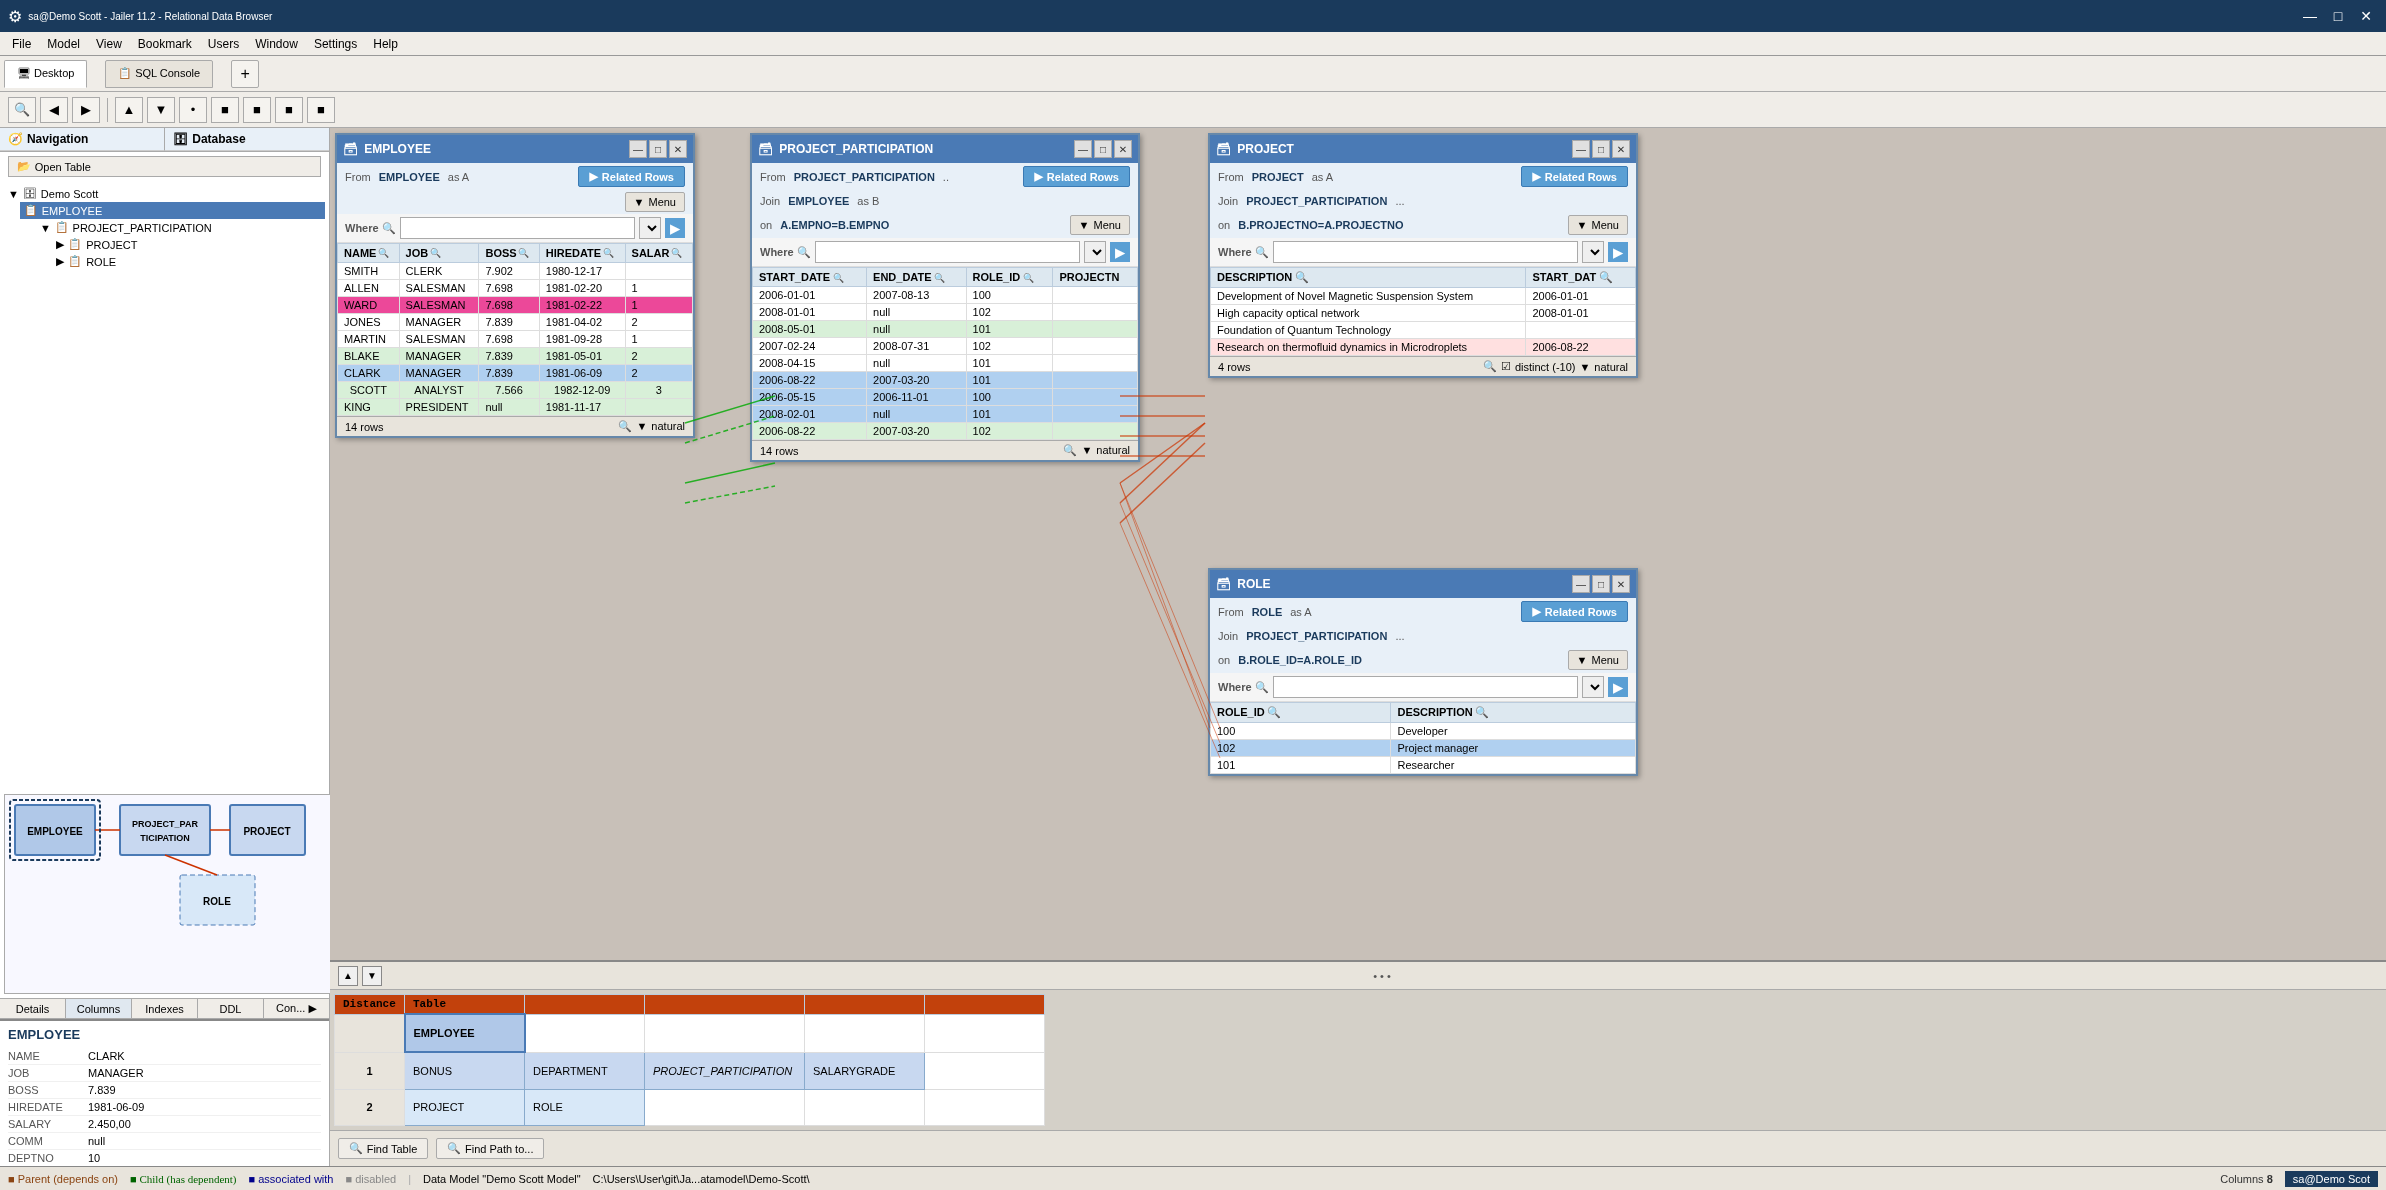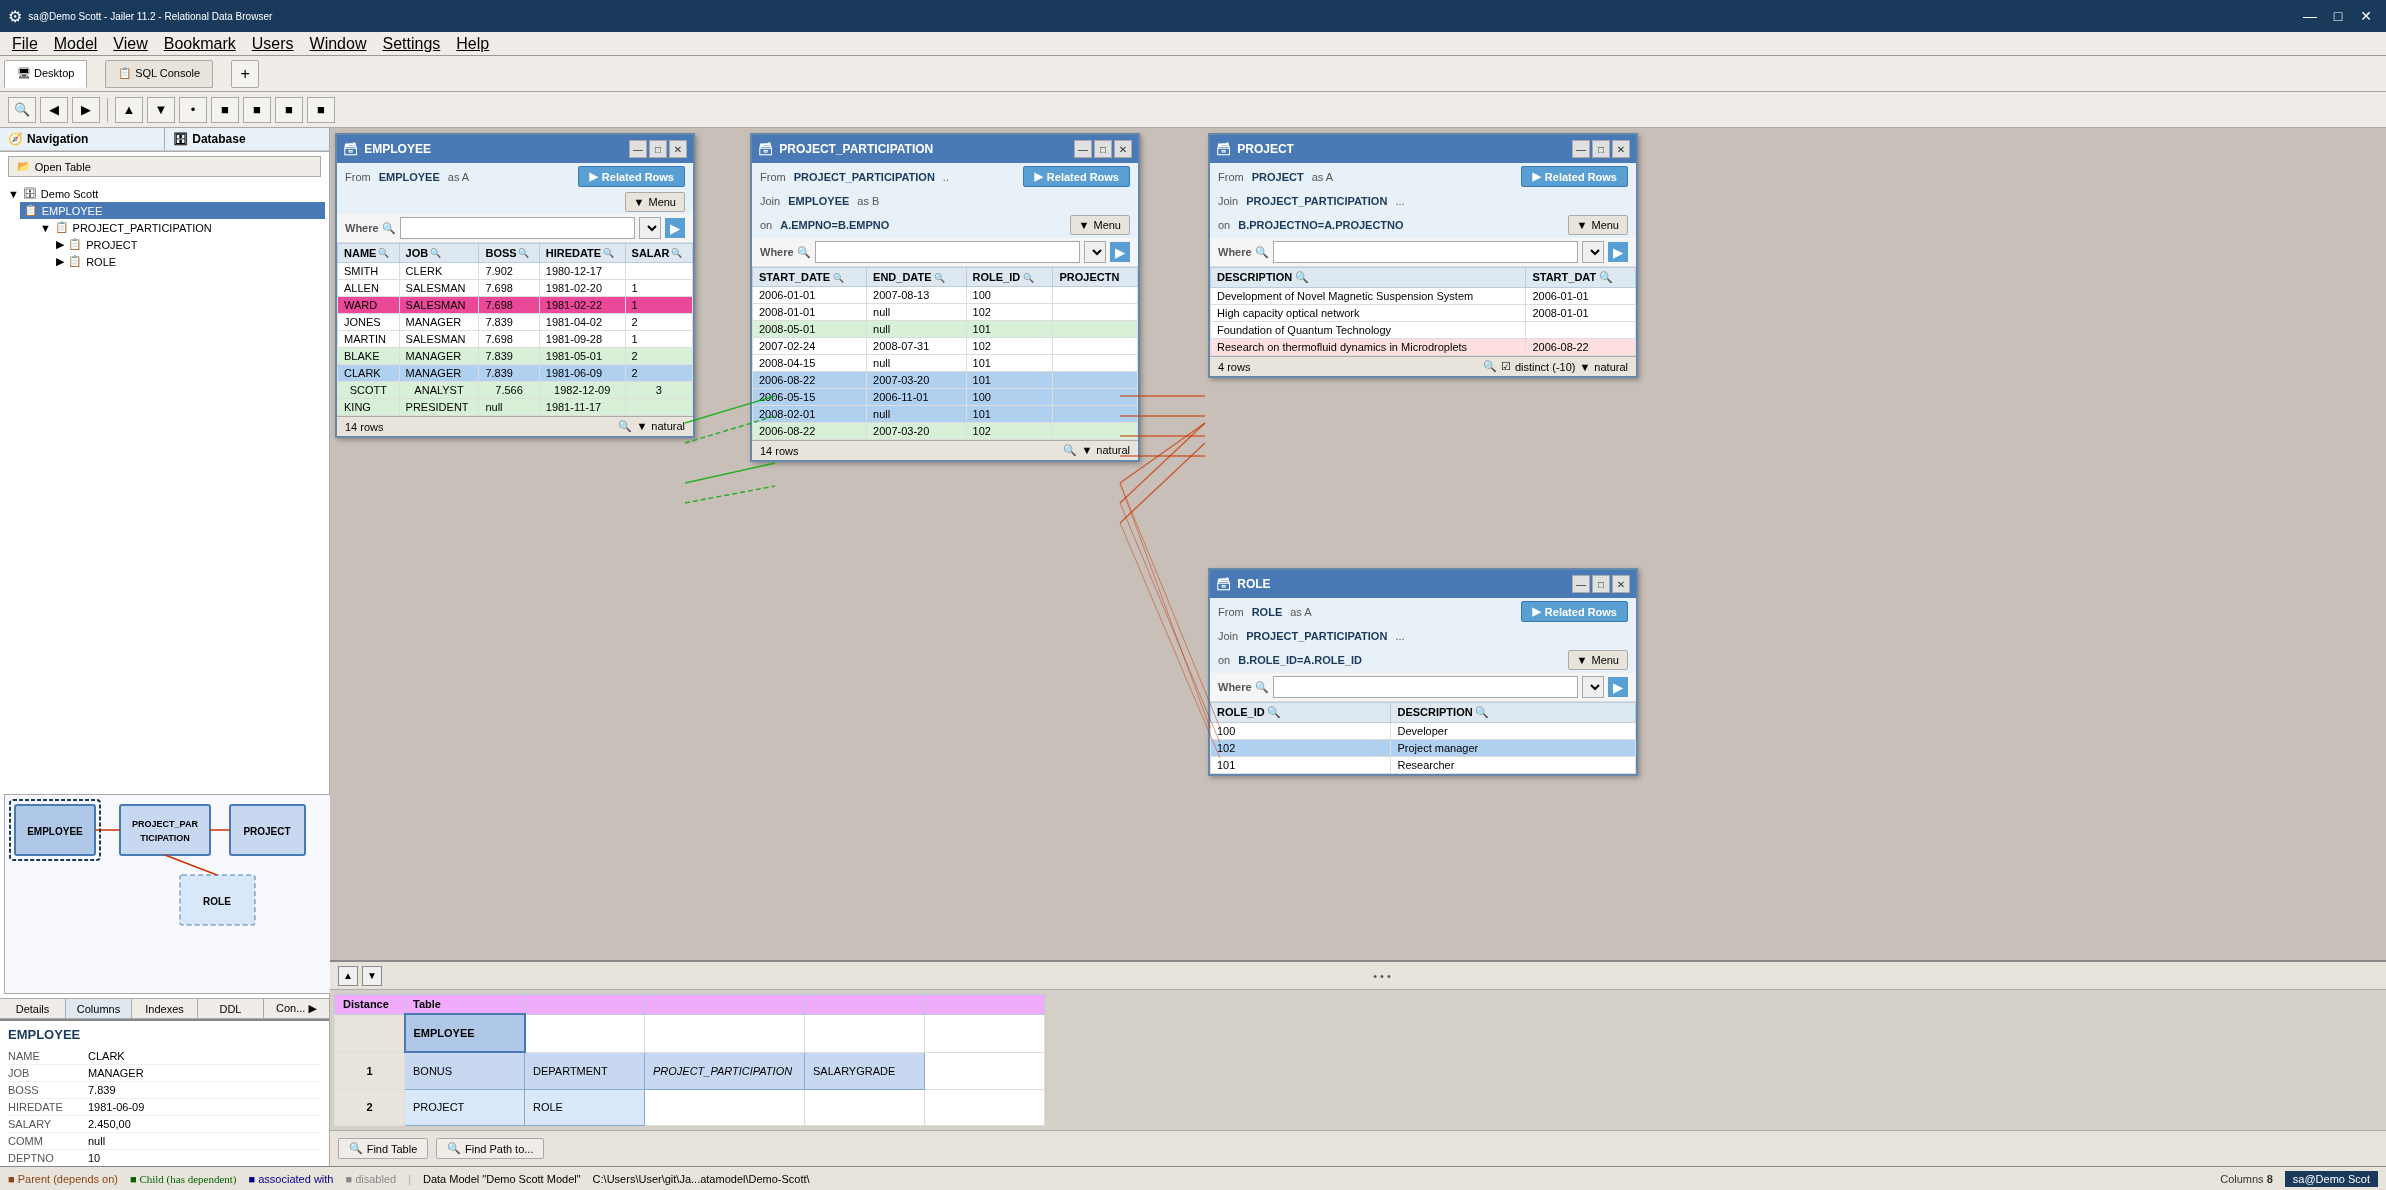--- a/index.html
+++ b/index.html
@@ -5,21 +5,21 @@
     * { box-sizing: border-box; margin: 0; padding: 0; }
     body { font-family: 'Segoe UI', Arial, sans-serif; font-size: 11px; background: #d4d0c8; overflow: hidden; width: 2386px; height: 1190px; }
     
     
     .title-bar { background: #1a3a5c; color: white; height: 32px; display: flex; align-items: center; padding: 0 8px; justify-content: space-between; }
     .title-bar-controls { display: flex; gap: 4px; }
     .title-btn { width: 24px; height: 20px; background: transparent; border: none; color: white; cursor: pointer; font-size: 14px; display: flex; align-items: center; justify-content: center; }
     
     
     .menu-bar { background: #f0ede8; height: 24px; display: flex; align-items: center; padding: 0 4px; border-bottom: 1px solid #999; }
-    .menu-item { padding: 2px 8px; cursor: pointer; font-size: 16px; text-decoration: underline; }
+    .menu-item { padding: 2px 8px; cursor: pointer; font-size: 12px; }
     
     
     .toolbar { background: #f0ede8; height: 36px; display: flex; align-items: center; padding: 2px 4px; border-bottom: 1px solid #aaa; gap: 18px; }
     .tb-sep { width: 1px; height: 24px; background: #aaa; margin: 0 3px; }
     .tab-btn { height: 28px; padding: 2px 12px; border: 1px solid #aaa; background: #e8e4dc; cursor: pointer; border-radius: 2px 2px 0 0; font-size: 11px; }
     .tab-btn.active { background: white; border-bottom: 1px solid white; }
     .plus-btn { width: 28px; height: 28px; border: 1px solid #aaa; background: #f5f3ef; cursor: pointer; border-radius: 2px; display: flex; align-items: center; justify-content: center; font-size: 16px; }
     
     
     .nav-toolbar { background: #f0ede8; height: 36px; display: flex; align-items: center; padding: 2px 8px; border-bottom: 1px solid #aaa; gap: 4px; }
@@ -68,21 +68,21 @@
     
     .table-footer { background: #e8e4dc; padding: 3px 8px; font-size: 11px; display: flex; align-items: center; justify-content: space-between; border-top: 1px solid #aaa; }
     
     
     .status-bar { background: #e8e4dc; height: 24px; border-top: 1px solid #888; display: flex; align-items: center; padding: 0 8px; font-size: 11px; gap: 12px; position: absolute; bottom: 0; left: 0; right: 0; }
     .status-parent { color: #8B4513; }
     .status-child { color: #006400; font-family: Liberation Serif, serif; }
     .status-assoc { color: #00008B; }
     .status-disabled { color: #888; }
     .distance-table { width: 100%; border-collapse: collapse; font-size: 11px; background: white; }
-    .distance-table th { background: #f0abfc; border: 1px solid #bcd; padding: 3px 8px; text-align: left; }
+    .distance-table th { background: #c2410c; border: 1px solid #bcd; padding: 3px 8px; text-align: left; font-family: Liberation Mono, monospace; }
     .distance-table td { border: 1px solid #ddd; padding: 2px 8px; }
     .dist-cell { background: #e8e4dc; font-weight: bold; text-align: center; }
     .bottom-nav-btn { width: 20px; height: 20px; border: 1px solid #888; background: #f0f0f0; cursor: pointer; display: flex; align-items: center; justify-content: center; font-size: 10px; }
     
     
     .connector-canvas { position: absolute; top: 0; left: 0; width: 100%; height: 100%; pointer-events: none; }
     
     
     .col-header { display: flex; align-items: center; gap: 2px; }
     .sort-icon { color: #888; font-size: 9px; }

